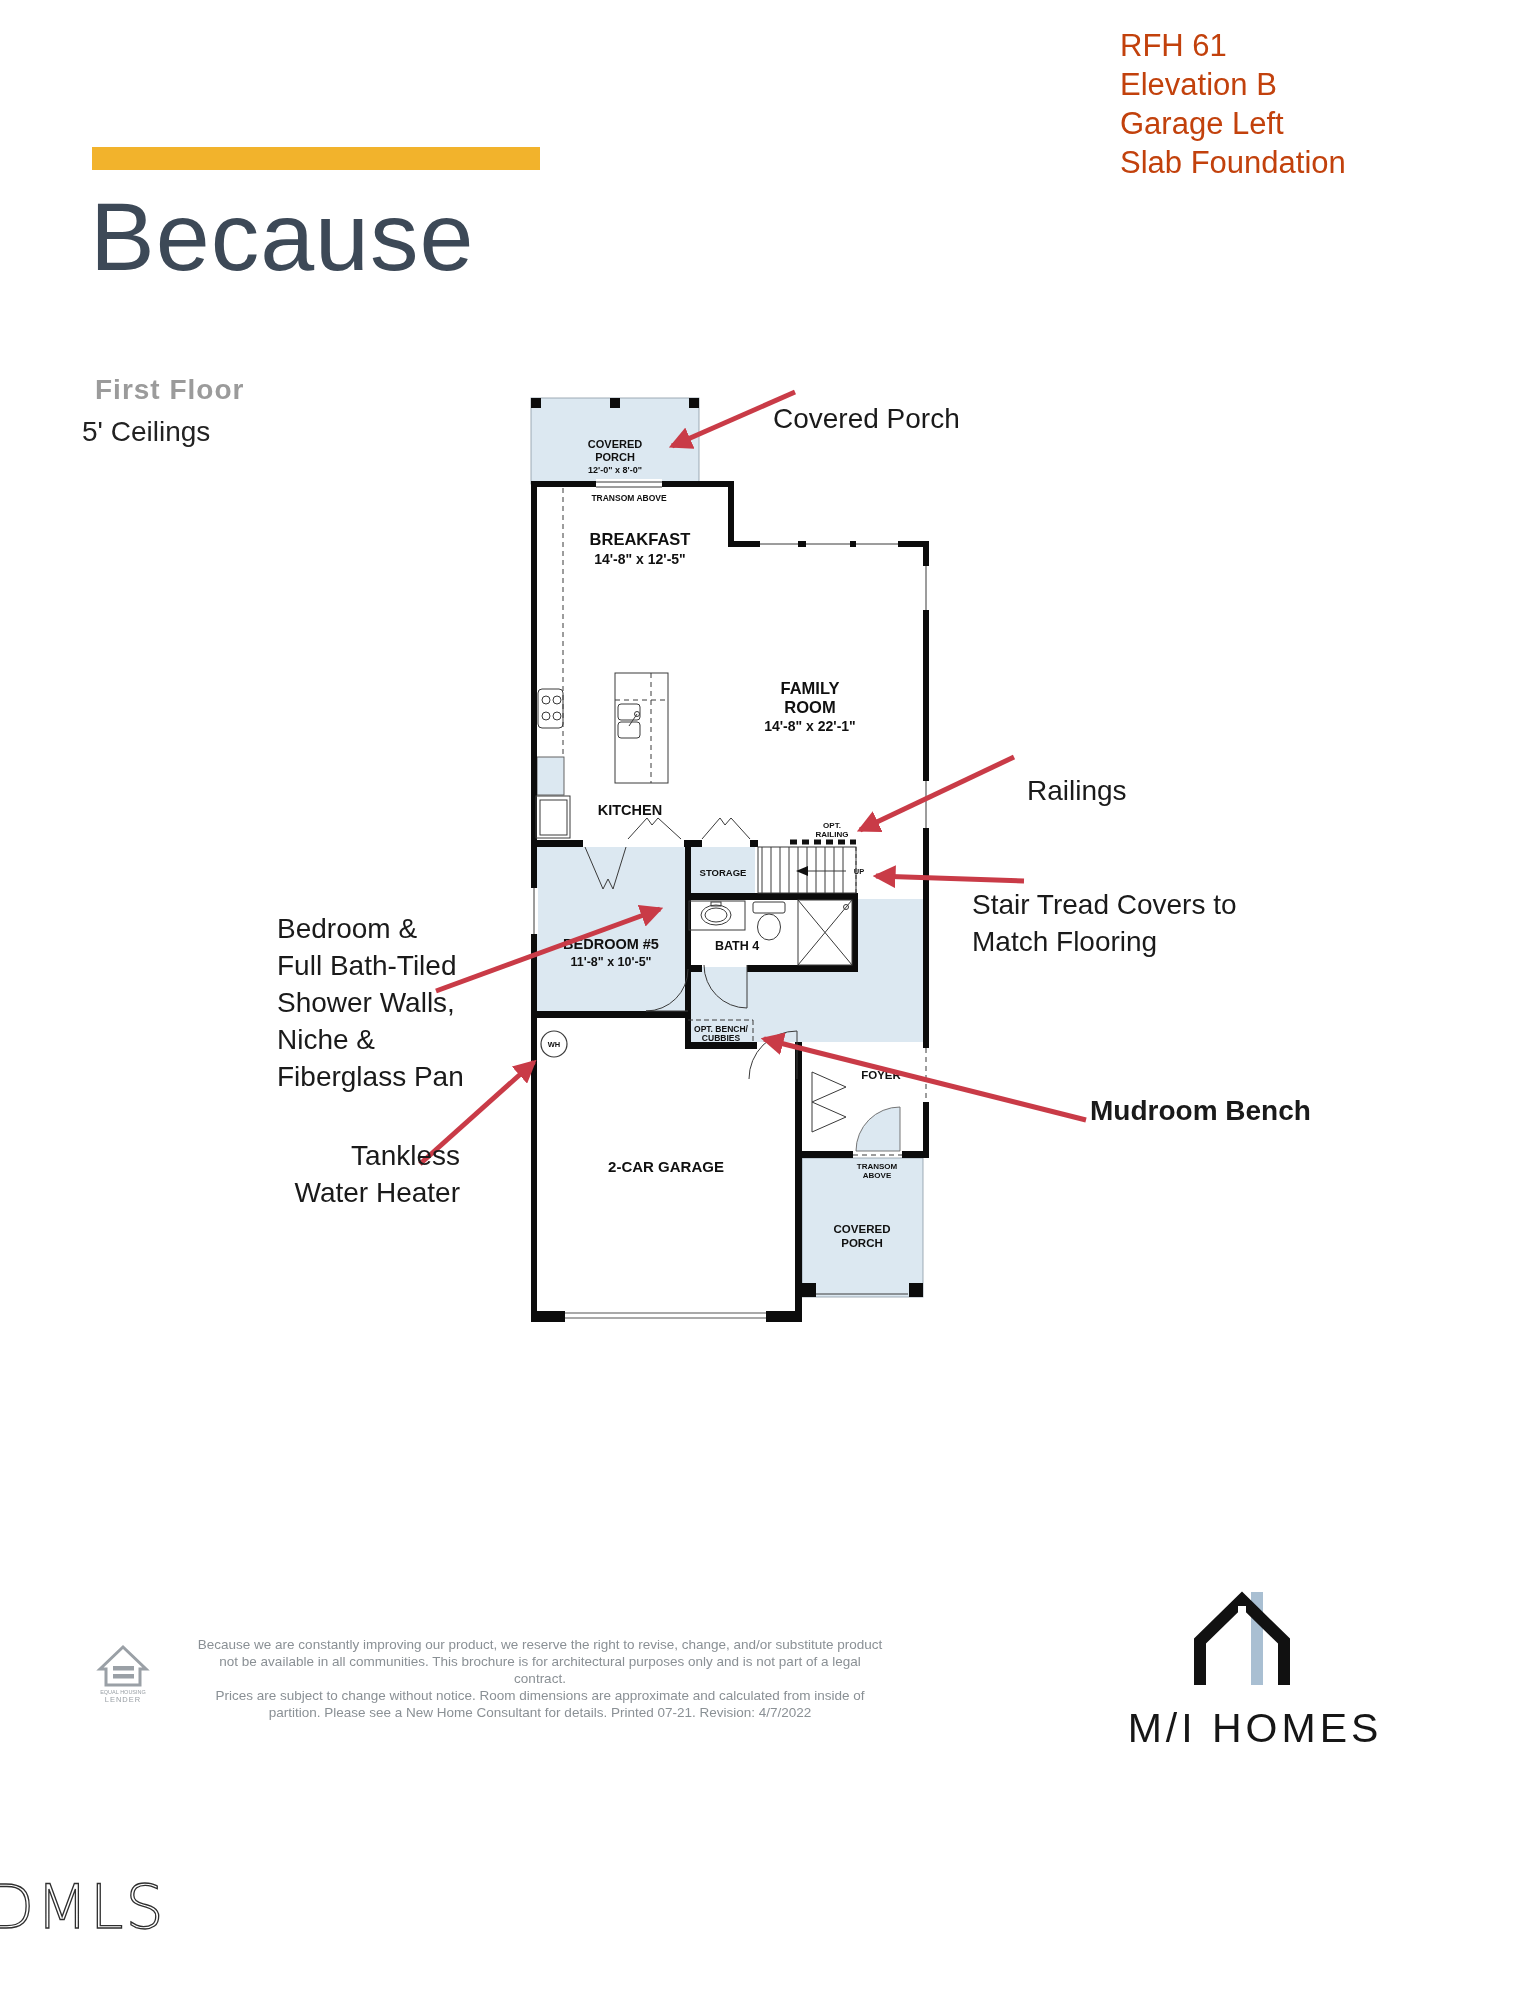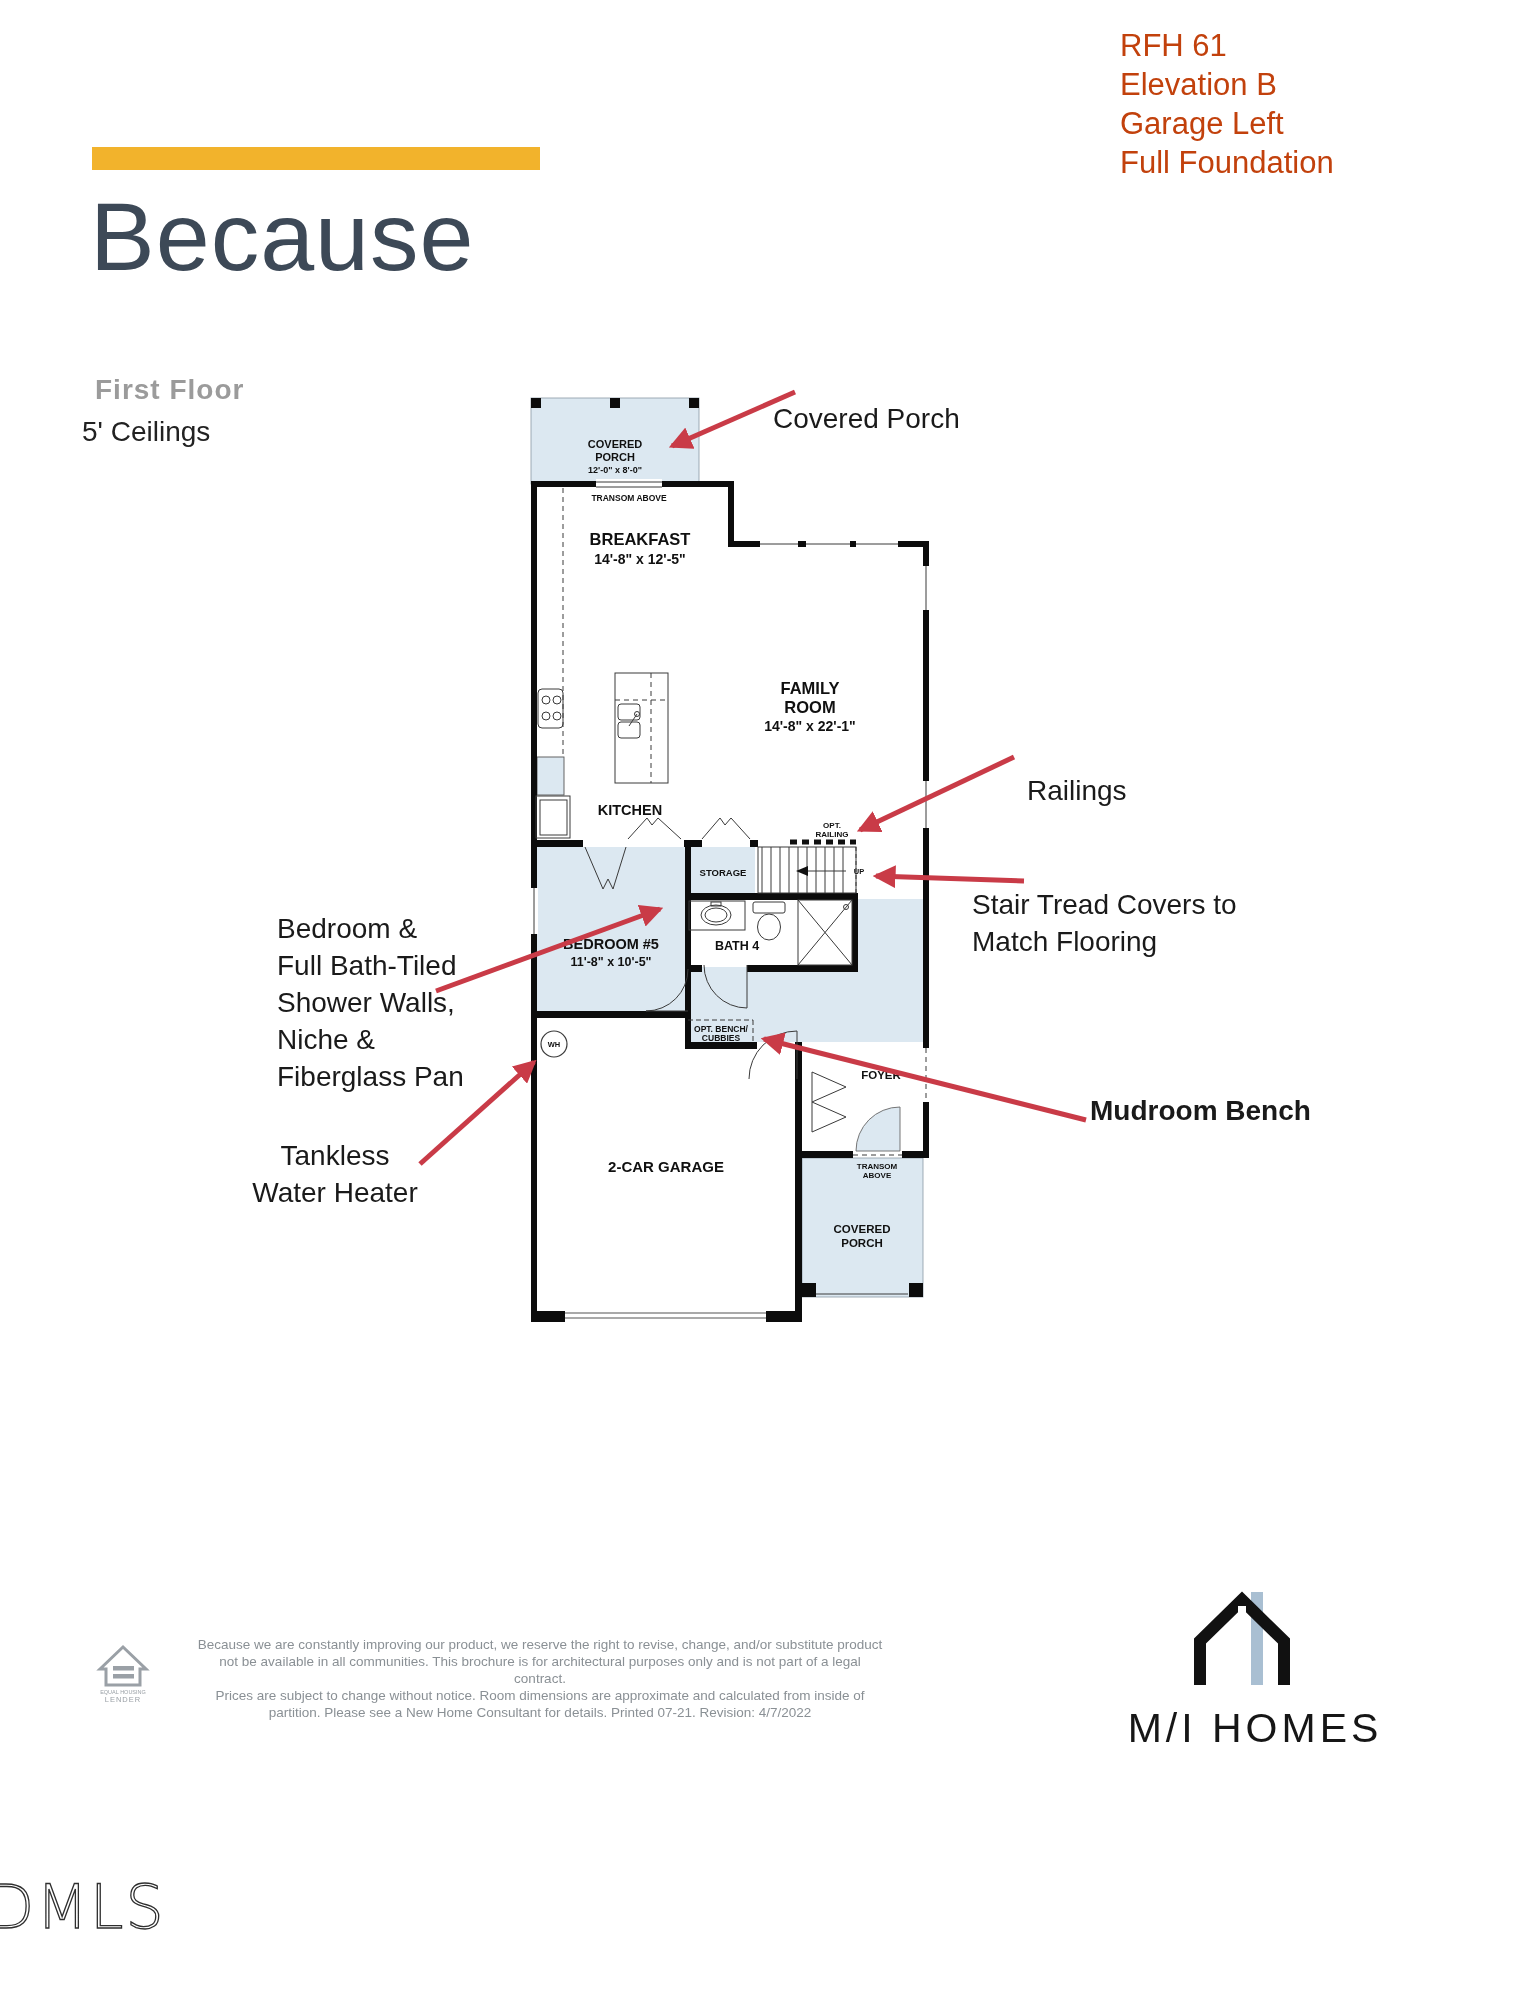--- a/index.html
+++ b/index.html
@@ -9,21 +9,21 @@
   #accent-bar{left:92px;top:147px;width:448px;height:23px;background:#F2B32C;}
   #plan-title{left:90px;top:186px;font-size:97px;line-height:1.05;color:#3D4957;font-weight:500;letter-spacing:1px;}
   #floor-label{left:95px;top:374px;font-size:28px;font-weight:bold;color:#9B9B9B;letter-spacing:1px;}
   #ceiling-label{left:82px;top:416px;font-size:28px;color:#222;}
   #spec-block{left:1120px;top:26px;font-size:31px;line-height:39px;color:#c2410c;}
   .ann{font-size:28px;color:#1A1A1A;line-height:37px;margin-top:28px;}
   #ann-covered-porch{left:773px;top:372px;}
   #ann-railings{left:1027px;top:744px;}
   #ann-stair-tread{left:972px;top:858px;}
   #ann-bedroom-bath{left:277px;top:882px;}
-  #ann-tankless{left:210px;top:1109px;width:250px;text-align:center;}
+  #ann-tankless{left:210px;top:1109px;width:250px;text-align:right;}
   #ann-mudroom{left:1090px;top:1064px;font-weight:bold;}
   #disclaimer{left:195px;top:1636px;width:690px;text-align:center;
               font-size:13.5px;line-height:17px;color:#8A9095;}
   #dmls-watermark{left:-12px;top:1872px;font-size:60px;letter-spacing:2px;
                   font-family:"DejaVu Sans",sans-serif;font-weight:200;
                   color:transparent;-webkit-text-stroke:1.3px #2F2F2F;}
   svg{position:absolute;left:0;top:0;}
   .pl{font-family:"Liberation Sans",sans-serif;font-weight:bold;fill:#101010;}
   .thin{stroke:#3A3A3A;stroke-width:1;fill:none;}
   .wall{fill:#0C0C0C;}
@@ -34,21 +34,21 @@
 
 <div class="abs" id="accent-bar"></div>
 <div class="abs" id="plan-title">Because</div>
 <div class="abs" id="floor-label">First Floor</div>
 <div class="abs" id="ceiling-label">5' Ceilings</div>
 
 <div class="abs" id="spec-block">
   <div>RFH 61</div>
   <div>Elevation B</div>
   <div>Garage Left</div>
-  <div>Full Foundation</div>
+  <div>Slab Foundation</div>
 </div>
 
 <svg width="1529" height="2000" viewBox="0 0 1529 2000">
   <defs>
     <marker id="ah" viewBox="0 0 10 10" refX="8.5" refY="5" markerWidth="4.6" markerHeight="4.6" orient="auto-start-reverse">
       <path d="M0,0 L10,5 L0,10 z" fill="#C93B47"></path>
     </marker>
   </defs>
 
   <g>

